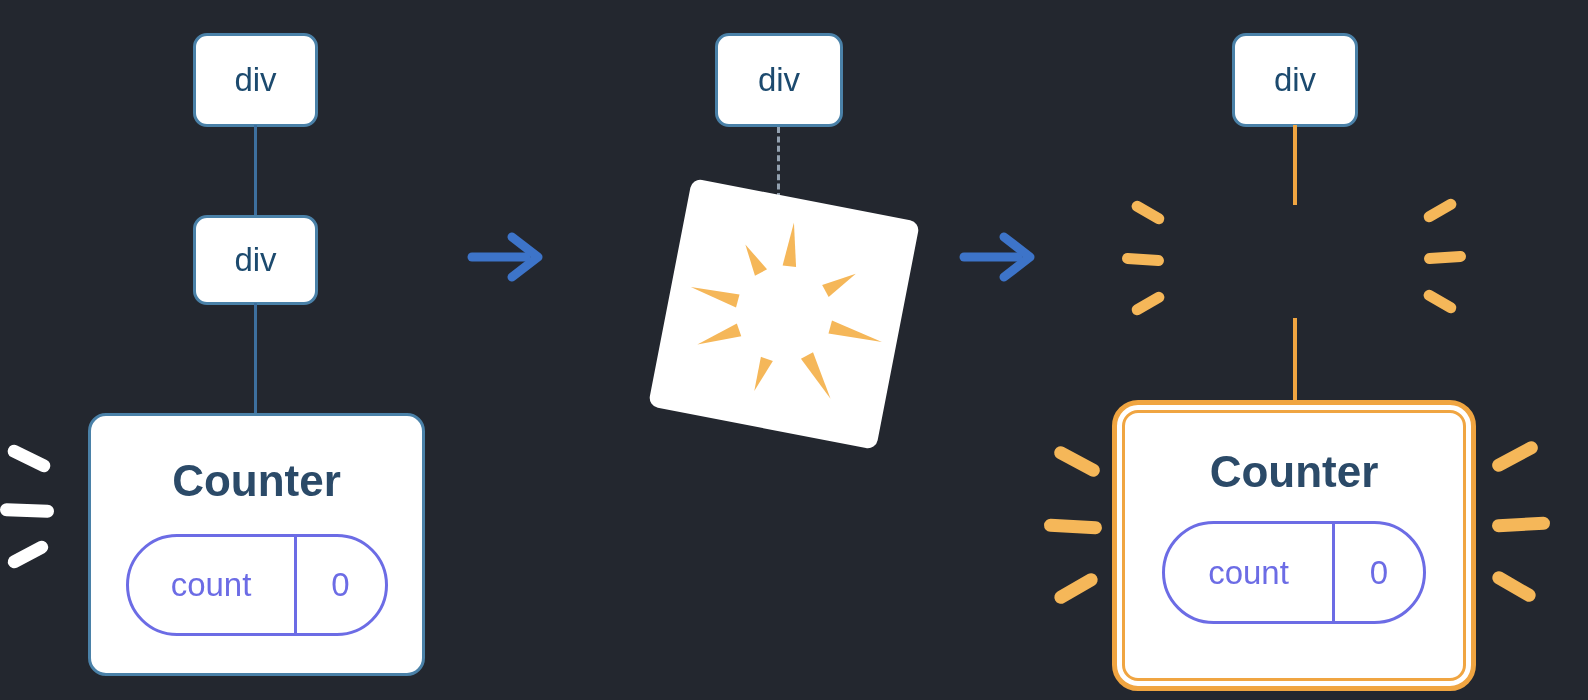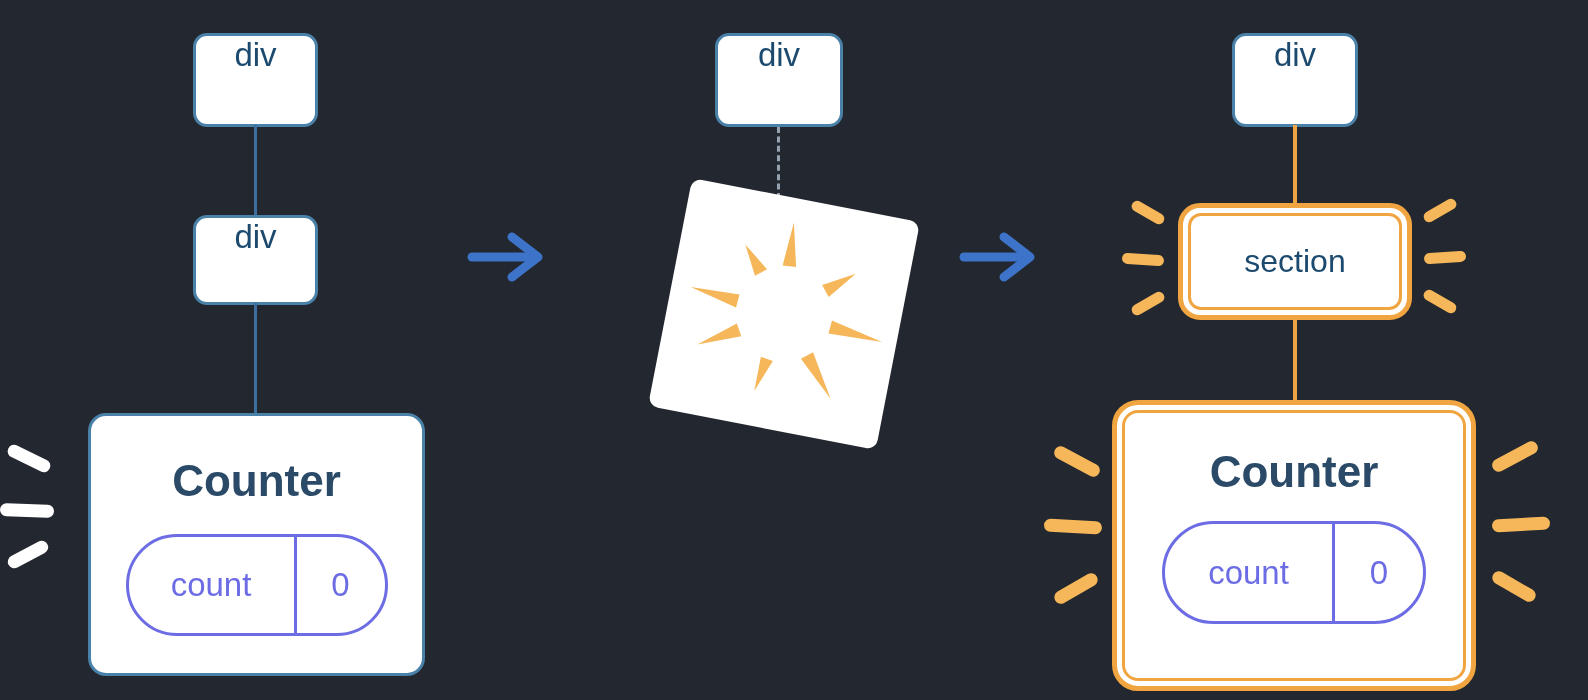--- a/index.html
+++ b/index.html
@@ -1,19 +1,19 @@
 <!DOCTYPE html>
 <html style="--background: #23272f; --node_border: #4A81A8; --node_text: #1C4A6E; --line_blue: #3D6F9E; --arrow_blue: #3D74C9; --orange: #F0A541; --orange_spark: #F5B759; --purple: #6C6CE5; --navy: #2B4A68; --gray_dash: #93A1B0; --white: #FFFFFF;"><head>
 <meta charset="utf-8">
 <style>
   html,body{margin:0;padding:0;background:#23272f;}
   .stage{position:relative;width:1588px;height:700px;background:var(--background,#23272f);
          font-family:"Liberation Sans",sans-serif;overflow:hidden;}
   .node{position:absolute;background:var(--white,#fff);border:3px solid var(--node_border,#4A81A8);
-        border-radius:14px;display:flex;justify-content:center;
+        border-radius:14px;display:flex;align-items:center;justify-content:center;
         font-size:33px;font-weight:500;color:var(--node_text,#1C4A6E);box-sizing:border-box;}
   .conn{position:absolute;width:3px;background:var(--line_blue,#3D6F9E);}
   .conn.orange{width:4px;background:var(--orange,#F0A541);}
   .conn.dashed{width:0;background:none;border-left:3px dashed var(--gray_dash,#93A1B0);}
   .card{position:absolute;background:var(--white,#fff);border:3px solid var(--node_border,#4A81A8);
         border-radius:18px;box-sizing:border-box;display:flex;flex-direction:column;align-items:center;}
   .card-title{font-size:44px;font-weight:600;color:var(--navy,#2B4A68);margin-top:40px;}
   .pill{display:flex;border:3px solid var(--purple,#6C6CE5);border-radius:999px;background:var(--white,#fff);
         box-sizing:border-box;margin-top:28px;color:var(--purple,#6C6CE5);font-size:33px;}
   .pill-key{flex:1;display:flex;align-items:center;justify-content:center;}
@@ -88,25 +88,20 @@
   <svg class="arrow" style="left:958px;top:225px" width="86" height="64" viewBox="0 0 86 64">
     <path d="M6 32 H60"></path>
     <path d="M46 12 L72 32 L46 52"></path>
   </svg>
 
   <div class="node" style="left:1232px;top:33px;width:126px;height:94px">
     <span>div</span>
   </div>
   <div class="conn orange" style="left:1293px;top:125px;height:80px"></div>
 
-  <div class="ring" style="left:1178px;top:203px;width:234px;height:117px">
-    <div class="ring-inner">
-      <span class="section-label">section</span>
-    </div>
-  </div>
 
   <div class="spark sm" style="left:1130px;top:207px;width:36px;transform:rotate(30deg)"></div>
   <div class="spark sm" style="left:1122px;top:254px;width:42px;transform:rotate(4deg)"></div>
   <div class="spark sm" style="left:1130px;top:298px;width:36px;transform:rotate(-30deg)"></div>
   <div class="spark sm" style="left:1422px;top:205px;width:36px;transform:rotate(-30deg)"></div>
   <div class="spark sm" style="left:1424px;top:252px;width:42px;transform:rotate(-4deg)"></div>
   <div class="spark sm" style="left:1422px;top:296px;width:36px;transform:rotate(30deg)"></div>
 
   <div class="conn orange" style="left:1293px;top:318px;height:84px"></div>
 

